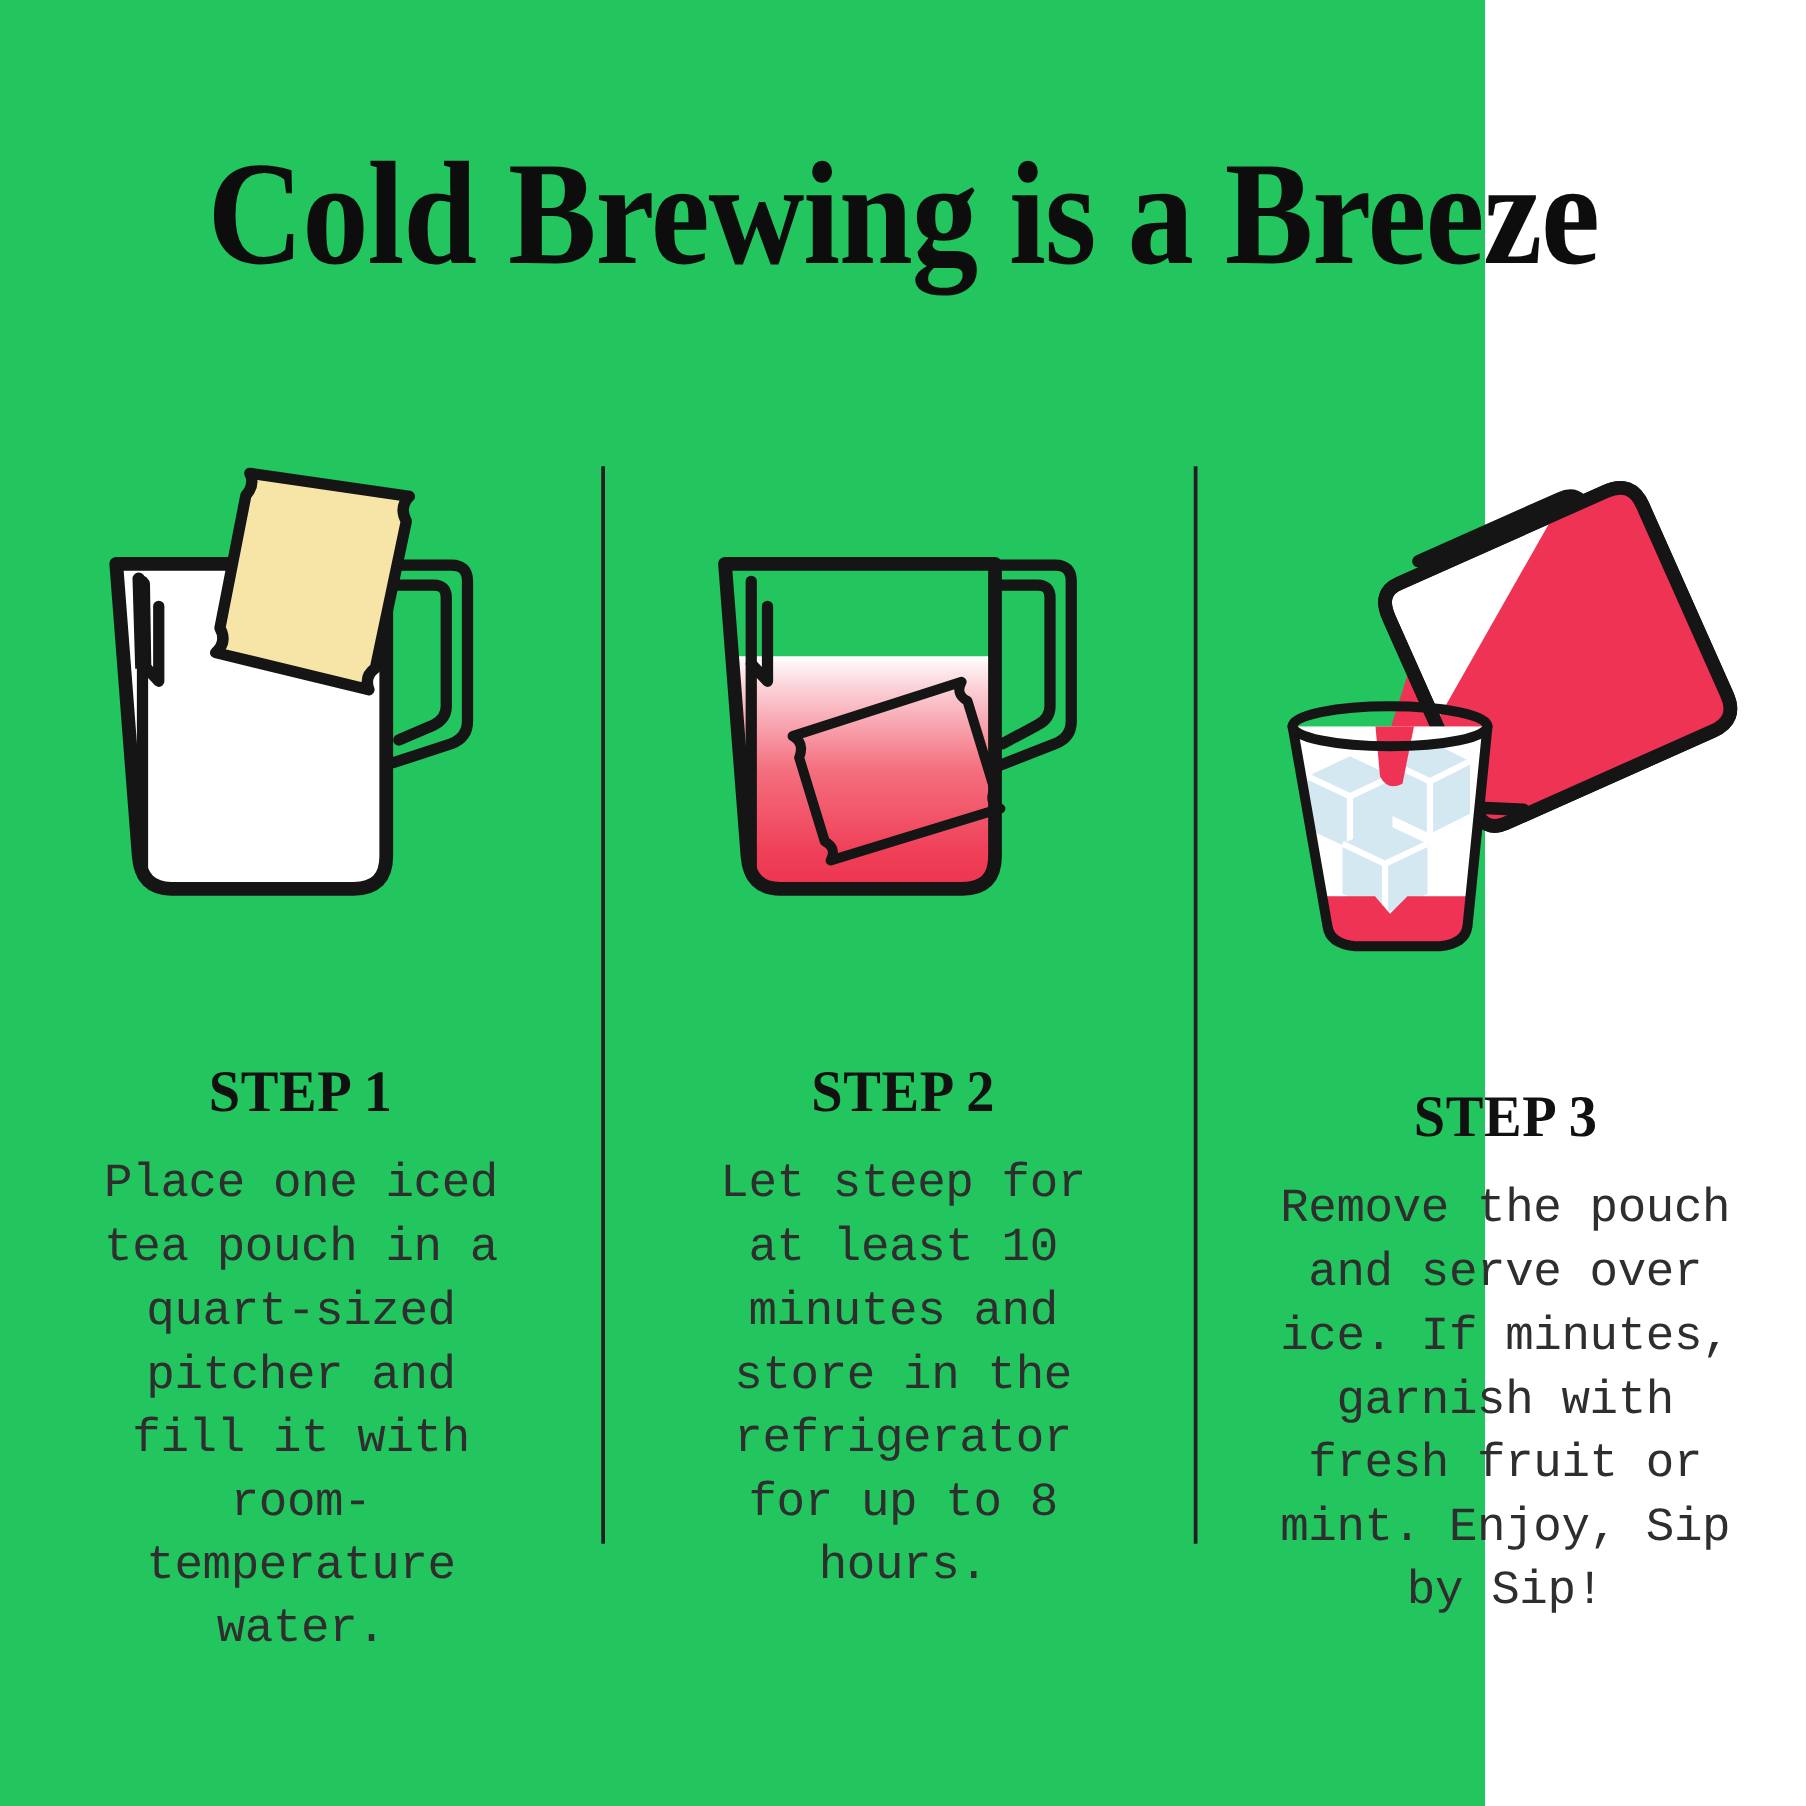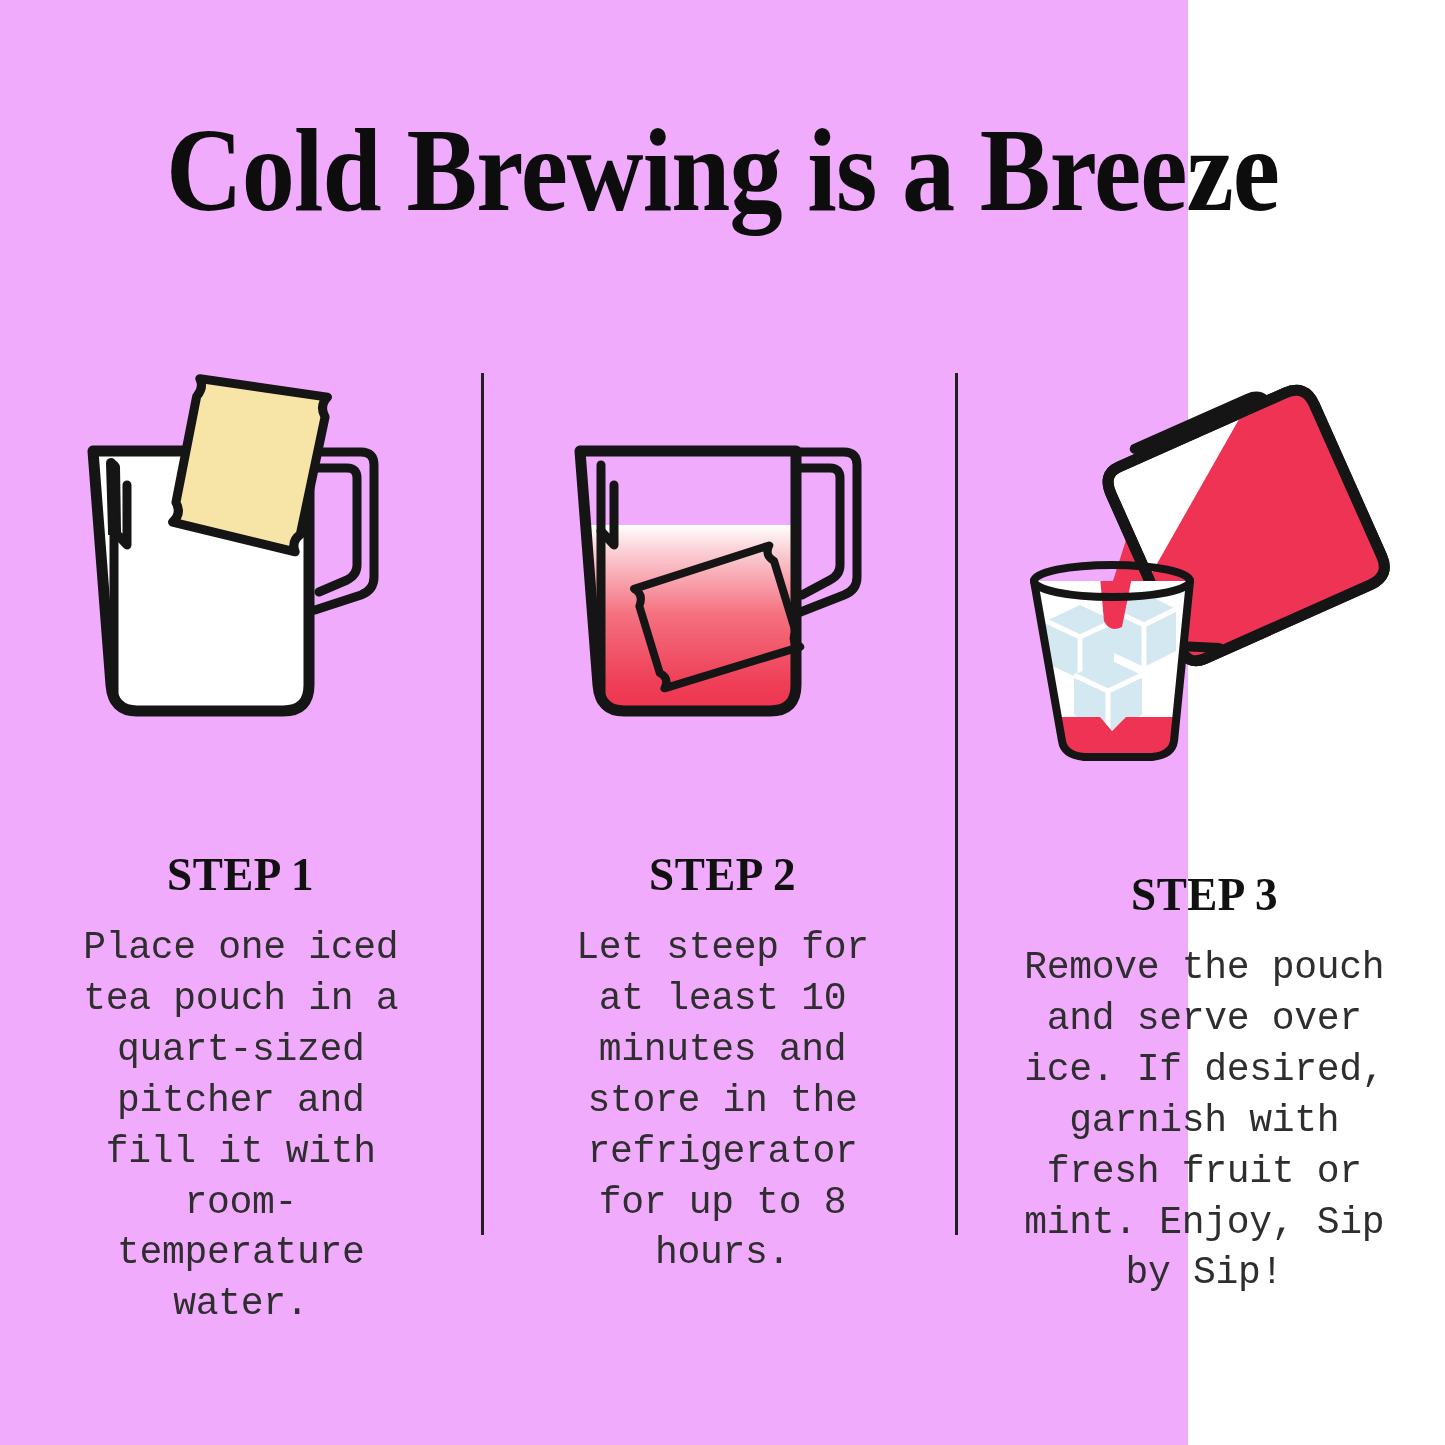--- a/index.html
+++ b/index.html
@@ -12,21 +12,21 @@
     height: 1445px;
     overflow: hidden;
     font-family: "Liberation Sans", sans-serif;
     -webkit-font-smoothing: antialiased;
   }
 
   .poster {
     position: relative;
     width: 1188px;
     height: 1445px;
-    background: #f0abfc;
+    background: #22c55e;
   }
 
   
   .title {
     position: absolute;
     left: 0;
     top: 112px;
     width: 1445px;
     text-align: center;
     font-family: "Liberation Serif", "DejaVu Serif", serif;
@@ -225,17 +225,17 @@
 
             <path d="M96 222 L128 222 L118 272 Q106 278 100 266 Z" fill="#EE3355"></path>
           </g>
 
           <path d="M30 226 L58 386 Q60 400 80 402 L148 402 Q168 400 170 386 L186 226" fill="none" stroke="#151515" stroke-width="8" stroke-linejoin="round" stroke-linecap="round"></path>
 
           <ellipse cx="108" cy="226" rx="78" ry="16" fill="none" stroke="#151515" stroke-width="8"></ellipse>
         </svg>
       </div>
       <div class="step-label">STEP 3</div>
-      <div class="step-body">Remove the pouch and serve over ice. If desired, garnish with fresh fruit or mint. Enjoy, Sip by Sip!</div>
+      <div class="step-body">Remove the pouch and serve over ice. If minutes, garnish with fresh fruit or mint. Enjoy, Sip by Sip!</div>
     </div>
 
   </div>
 </div>
 
 </body></html>

